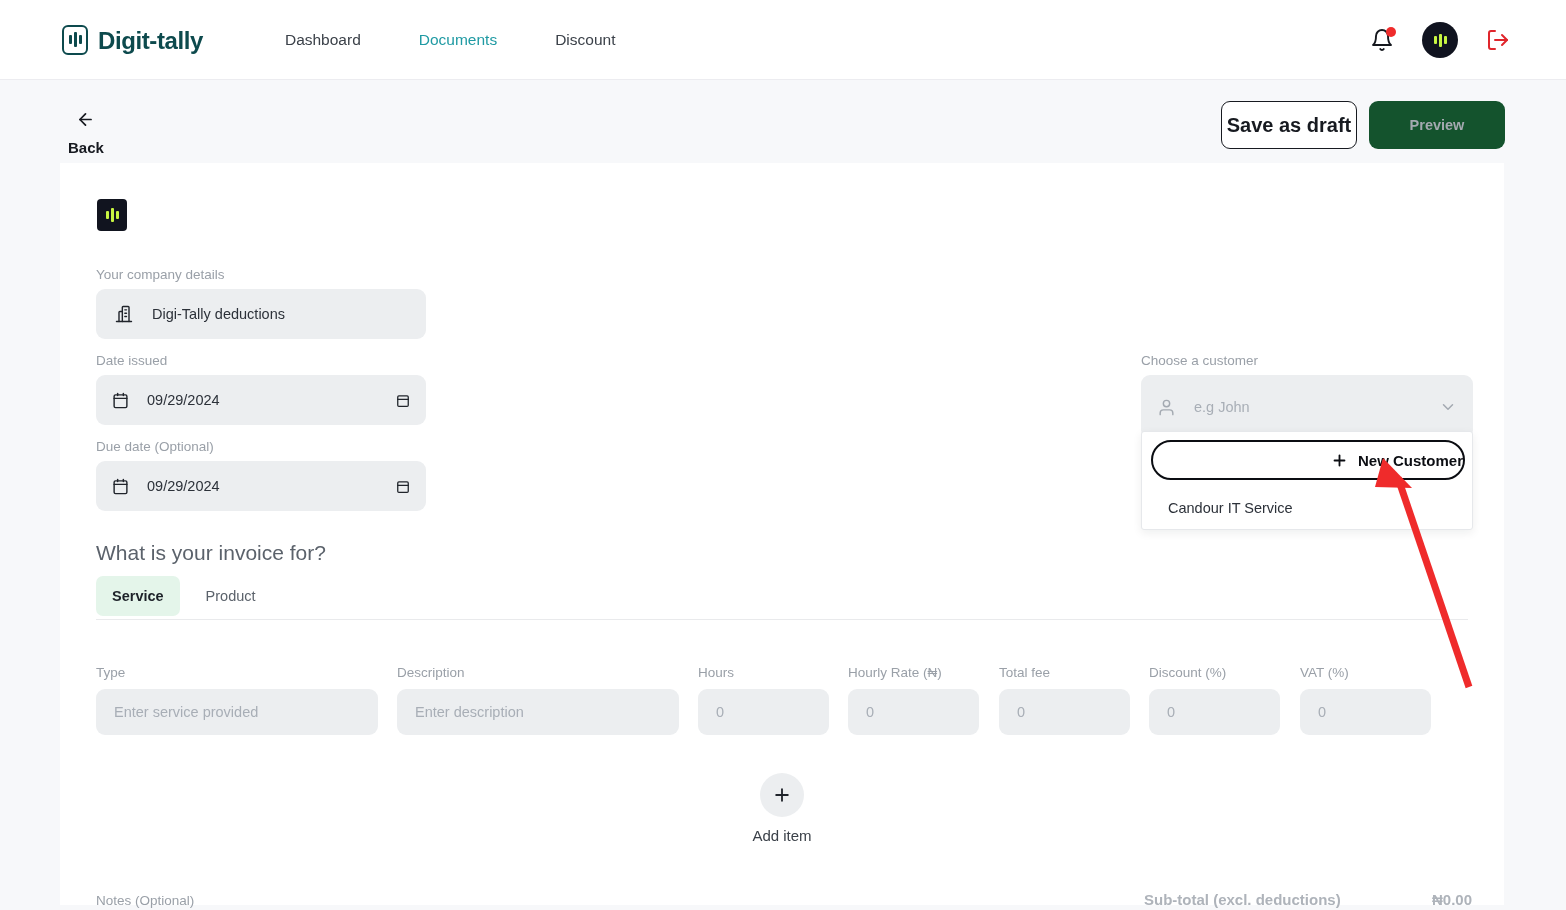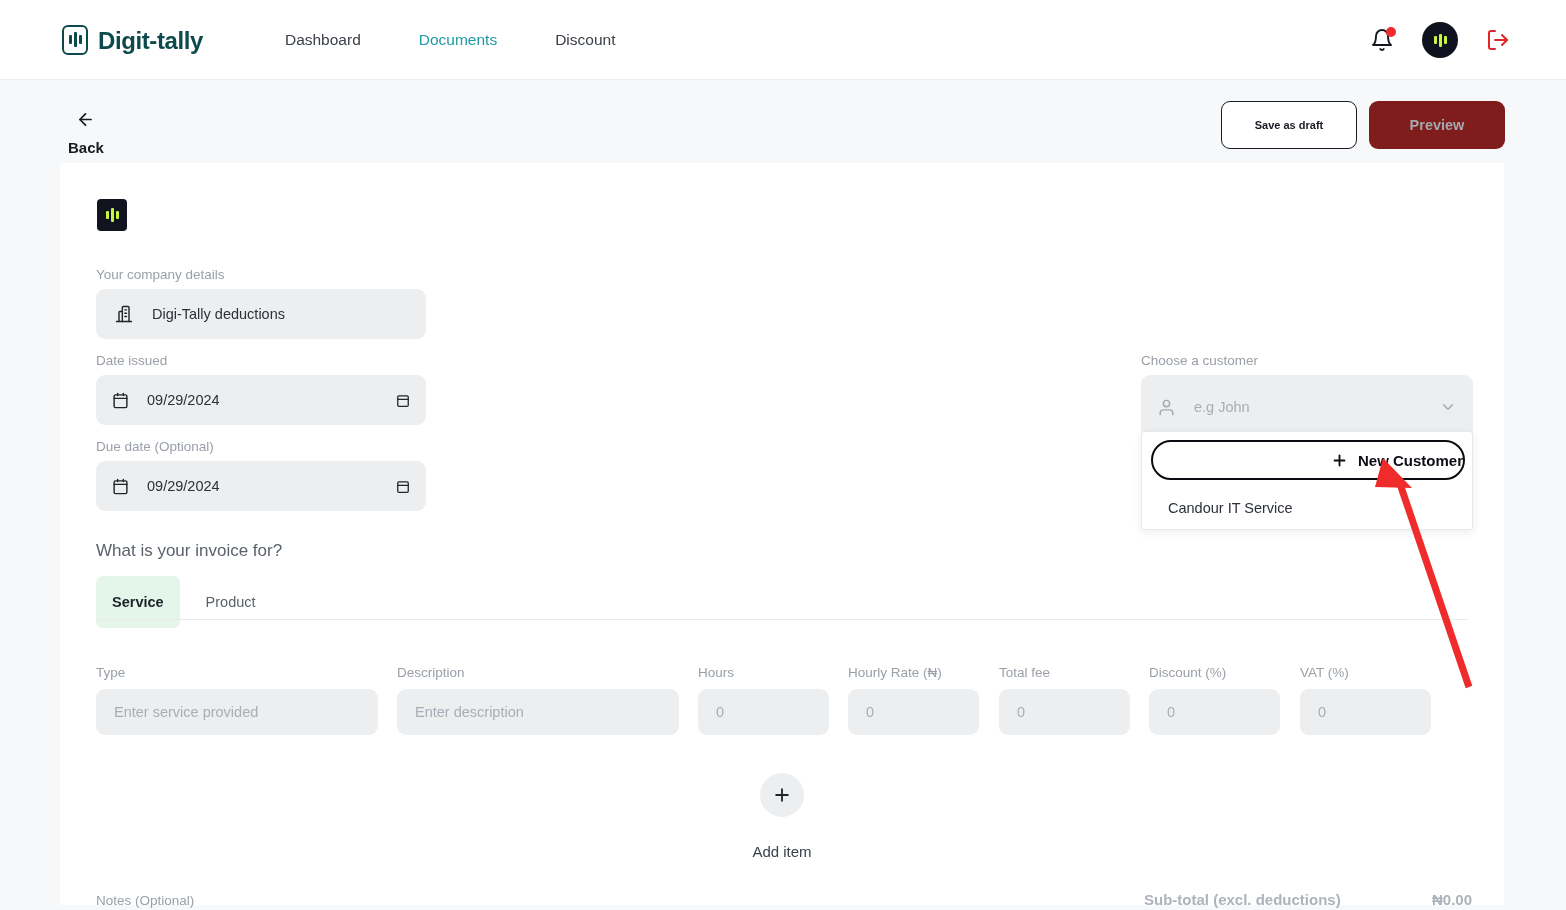--- a/index.html
+++ b/index.html
@@ -49,26 +49,26 @@
   
   .subhead { position: absolute; left: 0; top: 80px; width: 1566px; height: 88px; }
   .back-btn {
     position: absolute; left: 68px; top: 110px;
     display: flex; align-items: center; gap: 10px;
     font-size: 15px; font-weight: bold; color: #171a20; cursor: pointer; flex-direction: column;
   }
   .btn-draft {
     position: absolute; left: 1221px; top: 101px; width: 136px; height: 48px;
     border: 1.6px solid #171a20; border-radius: 9px; background: #fff;
-    font-size: 11px; font-weight: bold; color: #171a20; cursor: pointer;
+    font-size: 20px; font-weight: bold; color: #171a20; cursor: pointer;
     font-family: "Liberation Sans", sans-serif;
   }
   .btn-preview {
     position: absolute; left: 1369px; top: 101px; width: 136px; height: 48px;
-    border: none; border-radius: 9px; background: #7f1d1d;
+    border: none; border-radius: 9px; background: #14532d;
     font-size: 14.5px; font-weight: bold; color: #a4a9b0; cursor: default;
     font-family: "Liberation Sans", sans-serif;
   }
 
   
   .card {
     position: absolute; left: 60px; top: 163px; width: 1444px; height: 742px;
     background: #ffffff;
   }
 
@@ -114,37 +114,37 @@
     display: flex; align-items: center; justify-content: flex-end; gap: 10px;
     font-size: 15px; font-weight: bold; color: #0b0d12; cursor: pointer;
   }
   .cust-option {
     position: absolute; left: 0; top: 58px; width: 332px; height: 36px;
     display: flex; align-items: center; padding-left: 26px;
     font-size: 14.5px; color: #2c3139; cursor: pointer;
   }
 
   
-  .q-label { position: absolute; left: 36px; top: 378px; font-size: 17px; color: #5b626b; }
+  .q-label { position: absolute; left: 36px; top: 378px; font-size: 21px; color: #5b626b; }
   .seg { position: absolute; left: 36px; top: 413px; display: flex; align-items: center; gap: 10px; }
   .seg-item {
-    padding: 18px 16px; border-radius: 7px; font-size: 14.5px; color: #5b626b; cursor: pointer;
+    padding: 12px 16px; border-radius: 7px; font-size: 14.5px; color: #5b626b; cursor: pointer;
   }
   .seg-item.active { background: #e4f5ea; color: #1d2229; font-weight: bold; }
 
   .hr { position: absolute; left: 36px; top: 456px; width: 1372px; height: 1px; background: #e9eaec; }
 
   
   .col-head { position: absolute; top: 502px; font-size: 13.5px; color: #9aa0a8; }
   .cell { position: absolute; top: 526px; height: 46px; background: #eceef0; border-radius: 9px;
           display:flex; align-items:center; padding-left: 18px; }
 
   
   .add-wrap { position: absolute; left: 0; top: 610px; width: 1444px;
-              display: flex; flex-direction: column; align-items: center; gap: 26px; }
+              display: flex; flex-direction: column; align-items: center; gap: 10px; }
   .add-circle { width: 44px; height: 44px; border-radius: 50%; background: #eceef0;
                 display: flex; align-items: center; justify-content: center; cursor: pointer; }
   .add-label { font-size: 15px; color: #3b4149; }
 
   
   .notes-label { position: absolute; left: 36px; top: 730px; font-size: 13.5px; color: #9aa0a8; }
   .subtotal-label { position: absolute; left: 1084px; top: 728px; font-size: 15px; font-weight: bold; color: #aeb3ba; }
   .subtotal-value { position: absolute; left: 1372px; top: 728px; font-size: 15px; font-weight: bold; color: #aeb3ba; }
 
   

